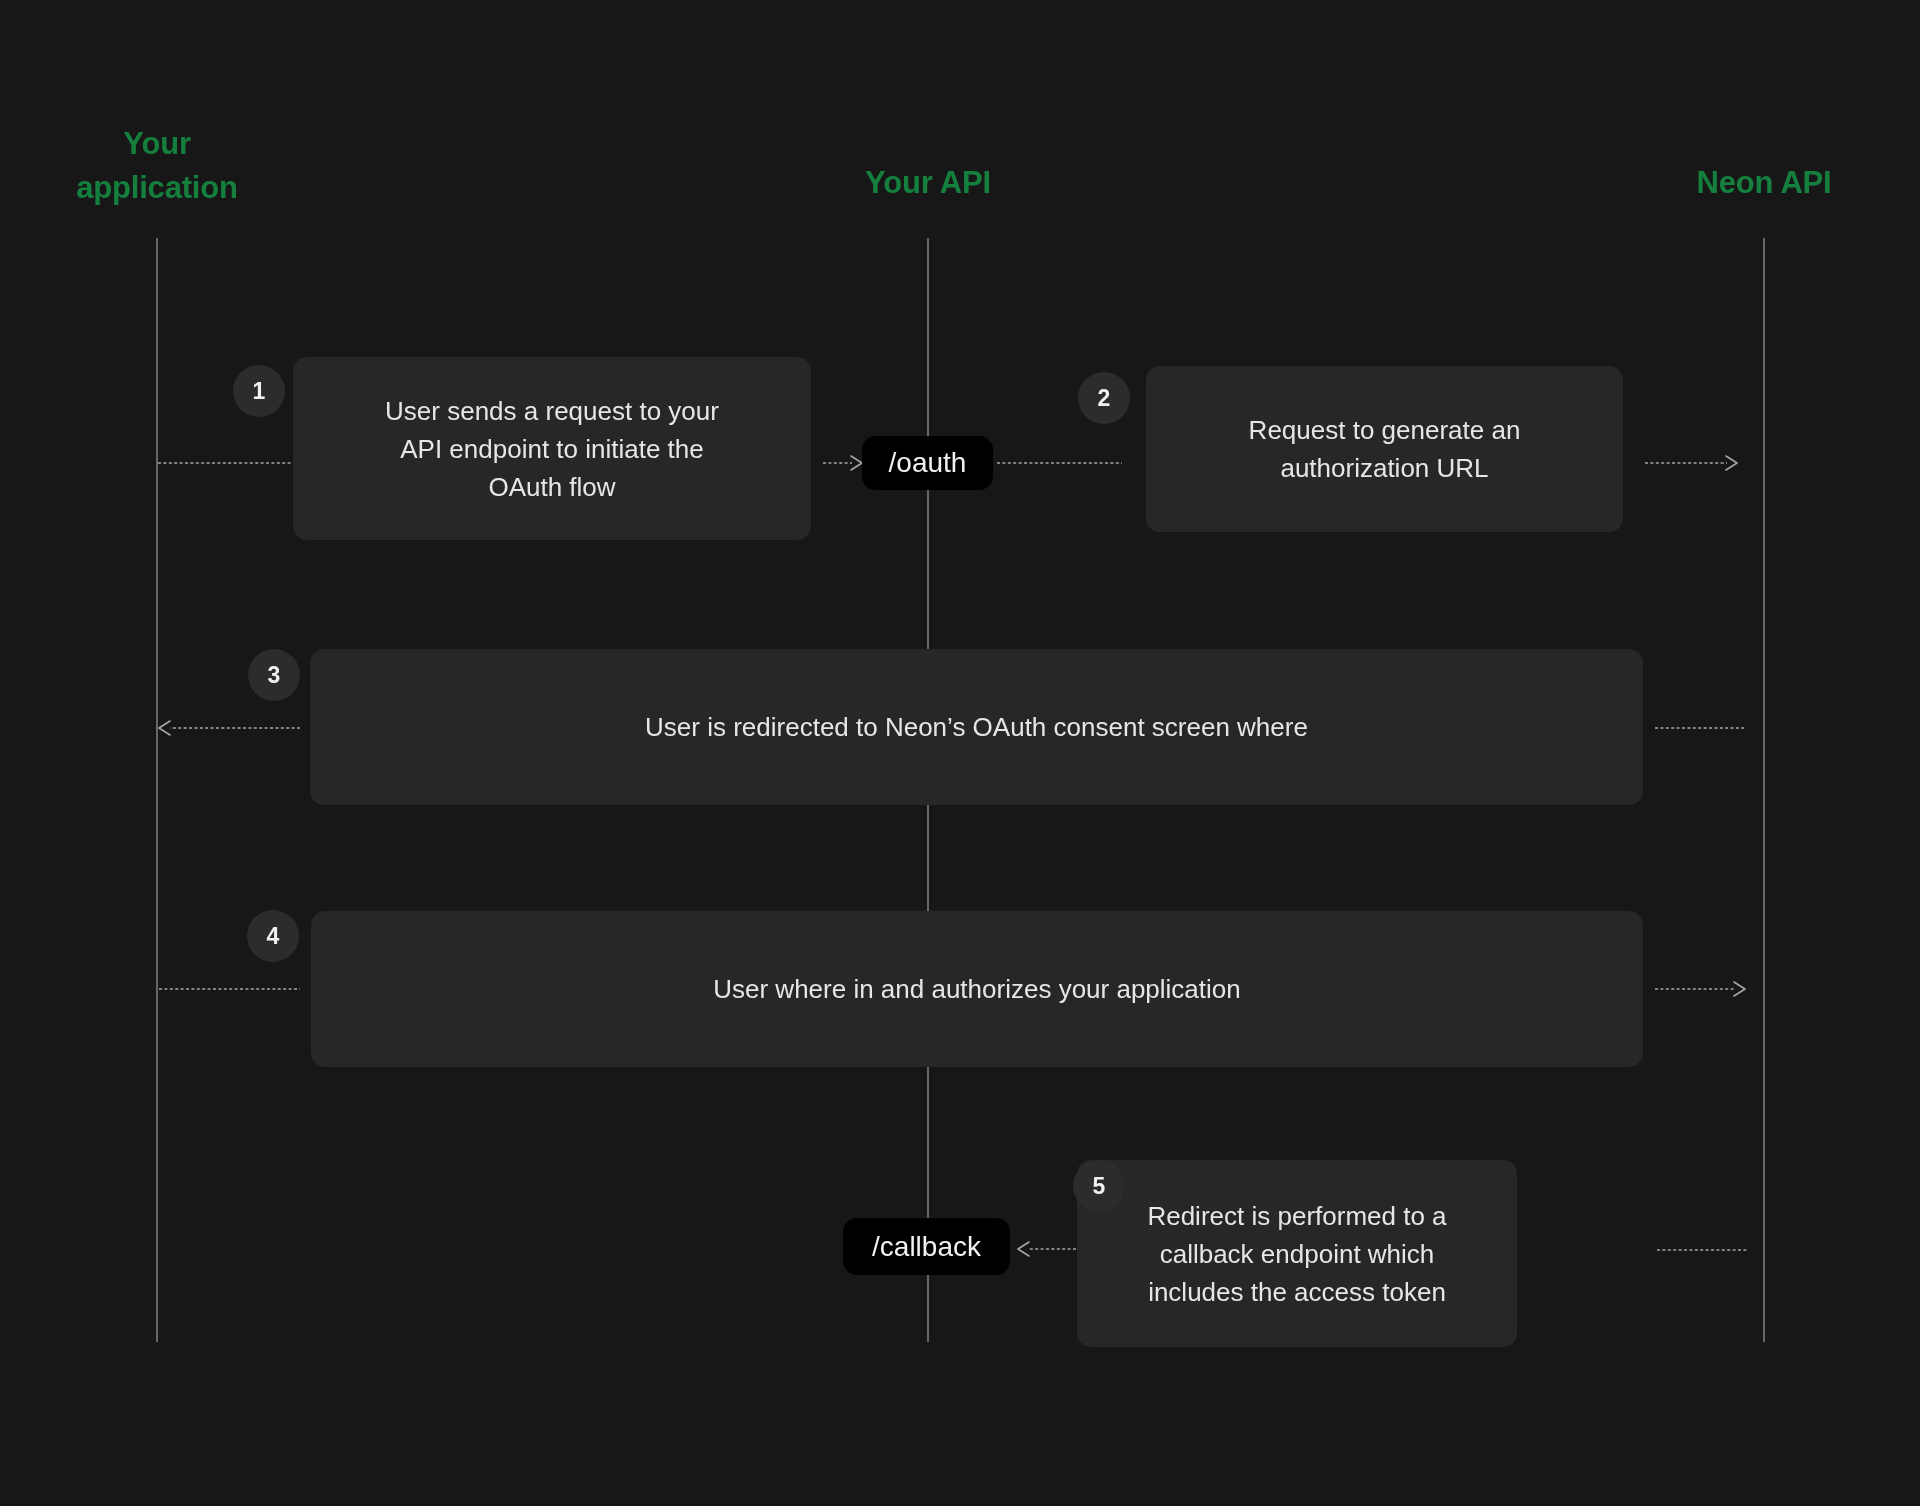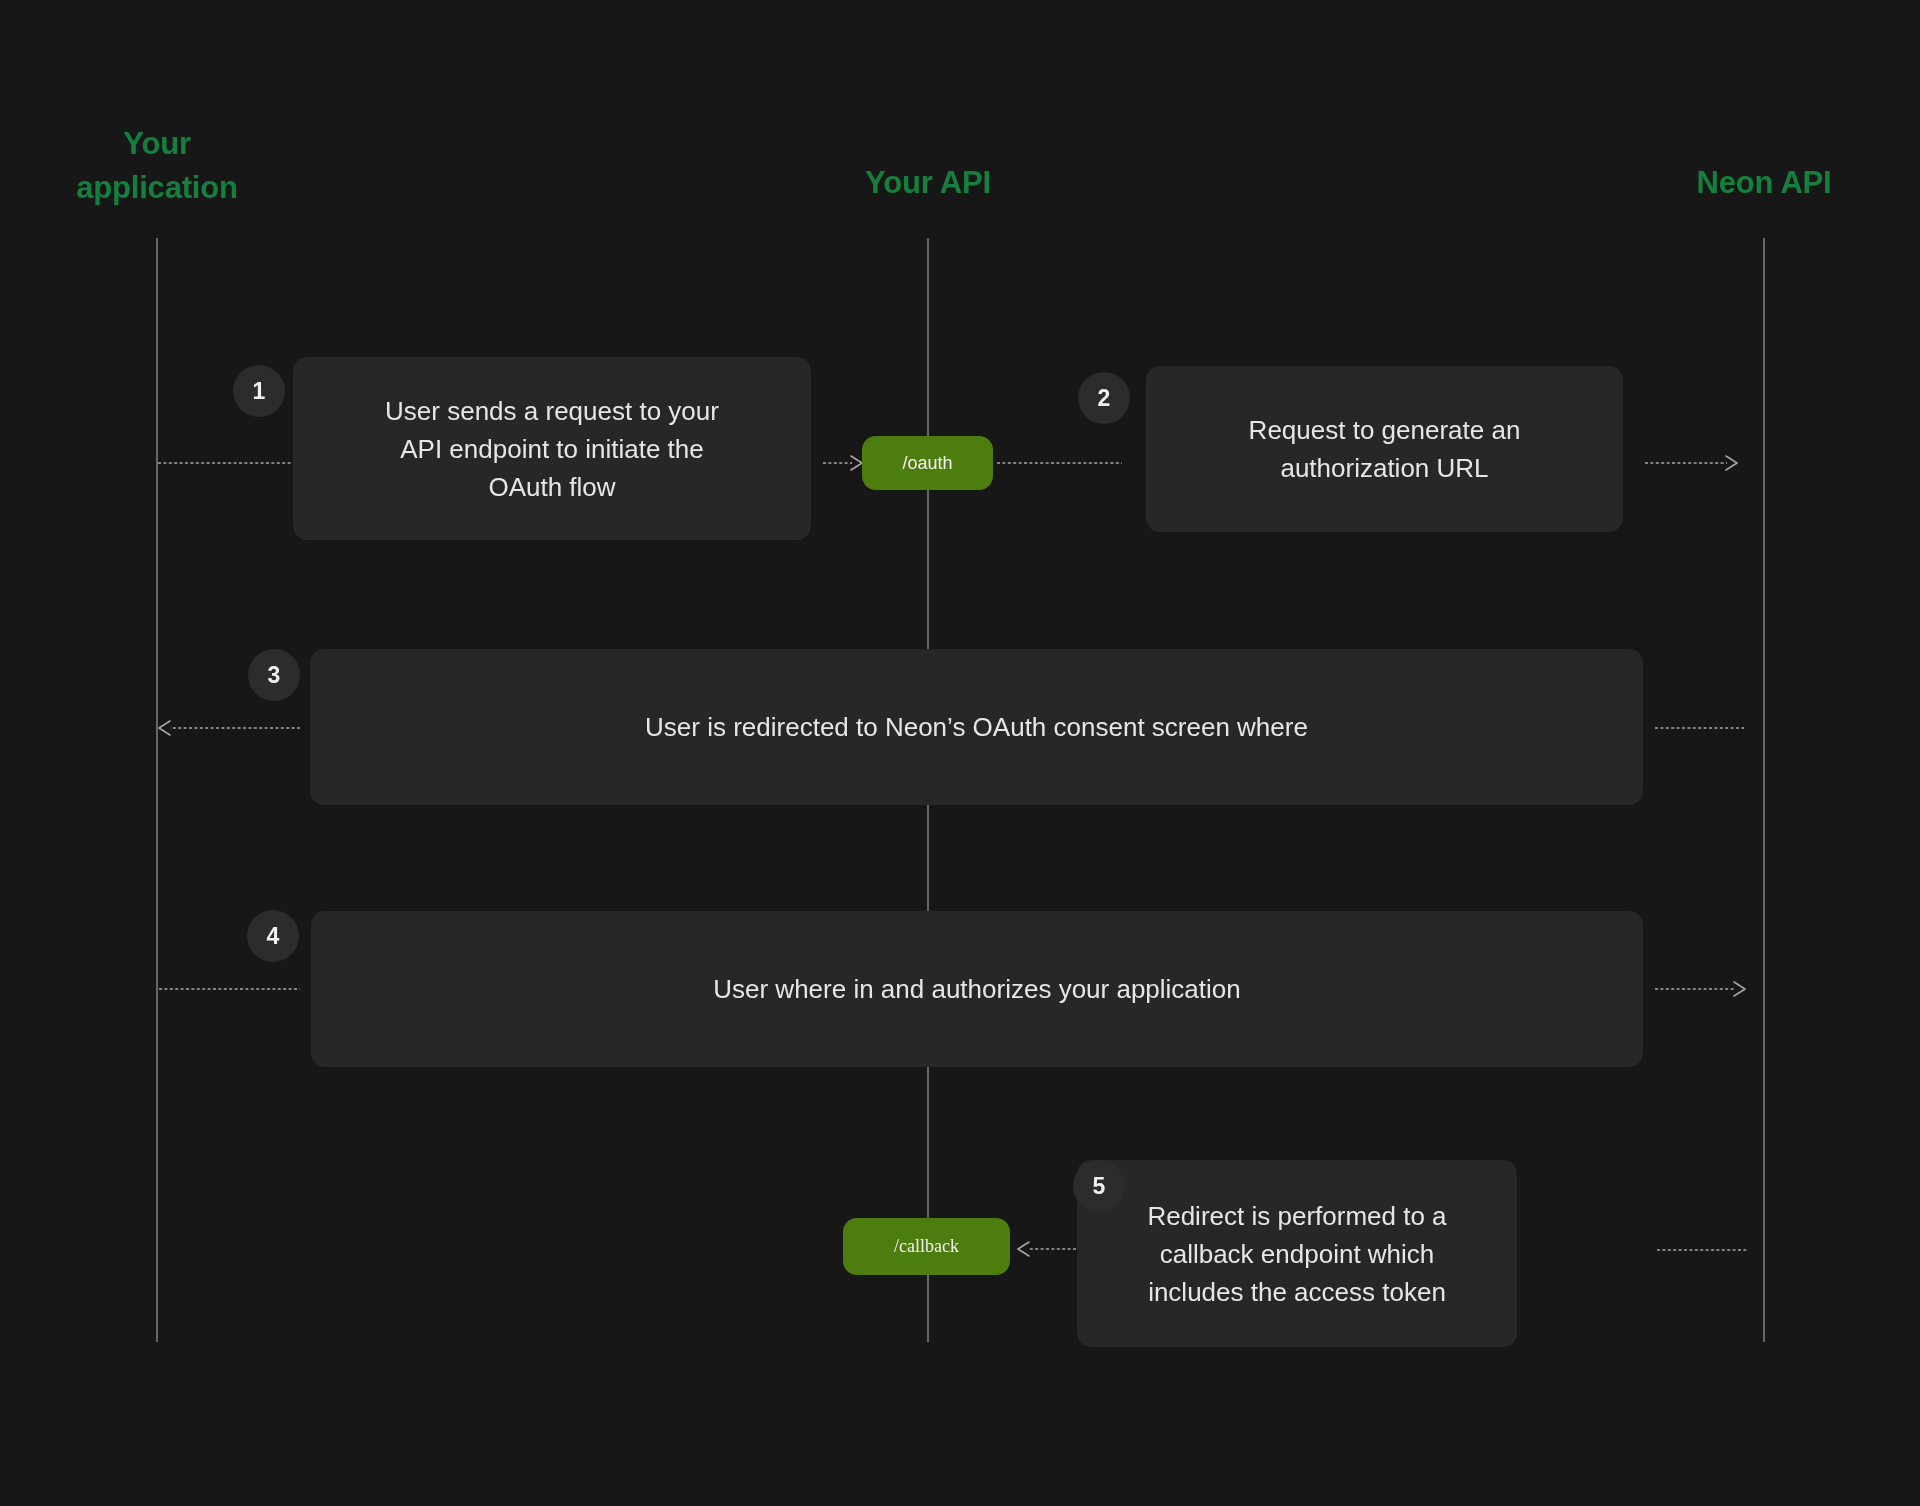--- a/index.html
+++ b/index.html
@@ -20,26 +20,26 @@
     display:flex;flex-direction:column;align-items:center;justify-content:center;
     color:#e6e6e6;font-size:26px;line-height:38px;text-align:center;font-weight:400;
   }
   .box span{display:block;}
   .box-1{left:293px;top:357px;width:518px;height:183px;text-align:right;}
   .box-2{left:1146px;top:366px;width:477px;height:166px;}
   .box-3{left:310px;top:649px;width:1333px;height:156px;}
   .box-4{left:311px;top:911px;width:1332px;height:156px;}
   .box-5{left:1077px;top:1160px;width:440px;height:187px;}
   .pill{
-    position:absolute;z-index:4;background:#4d7c0f;border-radius:14px;
+    position:absolute;z-index:4;background:#000000;border-radius:14px;
     display:flex;align-items:center;justify-content:center;
-    color:#f2f2f2;font-size:18px;font-weight:400;
+    color:#f2f2f2;font-size:28px;font-weight:400;
   }
   .pill-oauth{left:862px;top:436px;width:131px;height:54px;}
-  .pill-callback{left:843px;top:1218px;width:167px;height:57px;font-family:Liberation Serif, serif;}
+  .pill-callback{left:843px;top:1218px;width:167px;height:57px;}
   .badge{
     position:absolute;z-index:3;width:52px;height:52px;border-radius:50%;
     background:#2c2c2c;display:flex;align-items:center;justify-content:center;
     color:#f0f0f0;font-size:23px;font-weight:700;
   }
   .badge-1{left:233px;top:365px;}
   .badge-2{left:1078px;top:372px;}
   .badge-3{left:248px;top:649px;}
   .badge-4{left:247px;top:910px;}
   .badge-5{left:1073px;top:1160px;}

